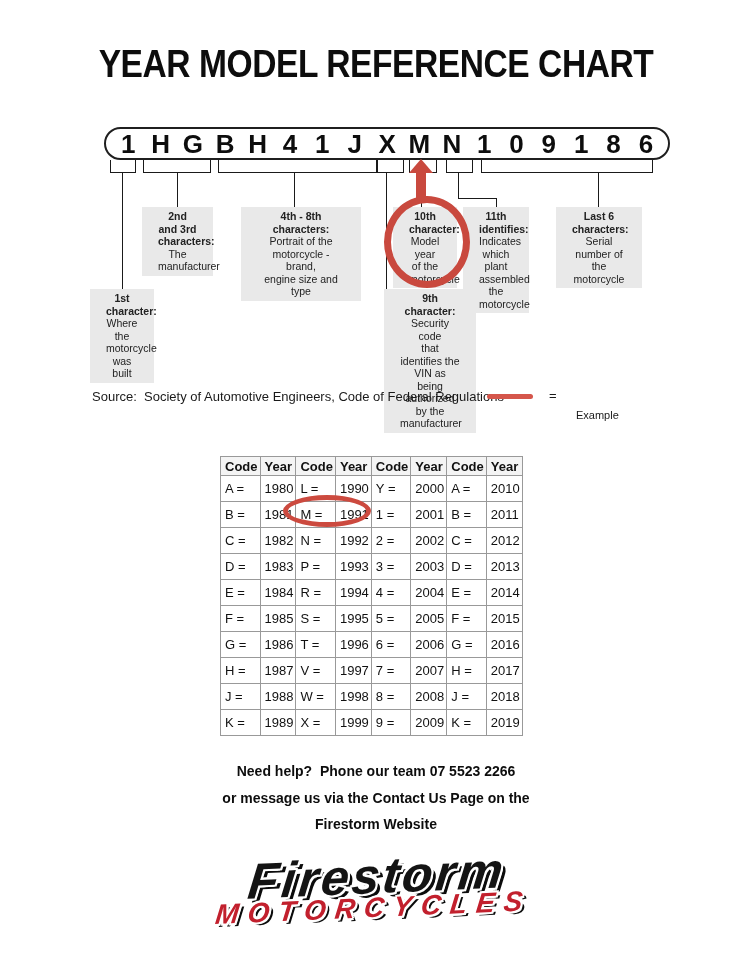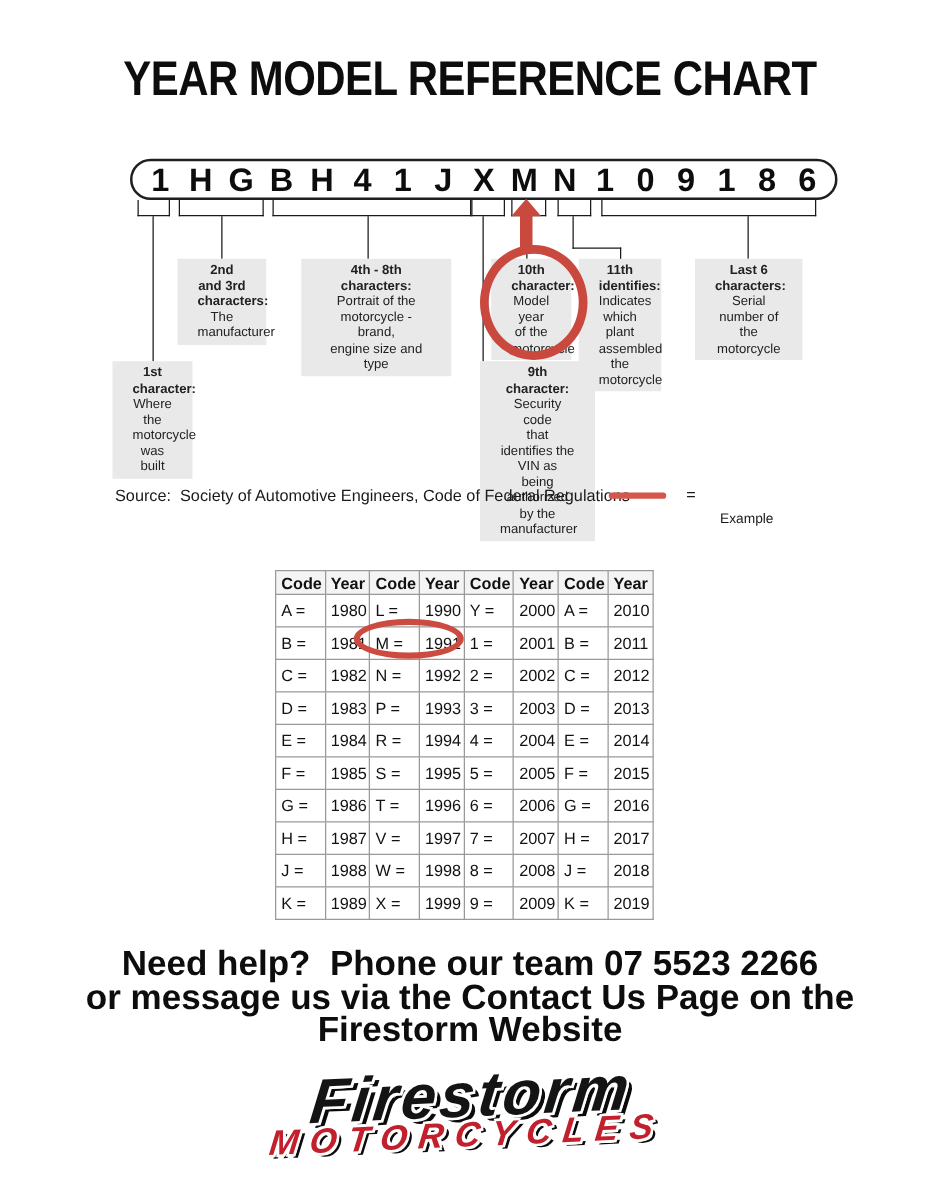--- a/index.html
+++ b/index.html
@@ -48,21 +48,21 @@
         text-align:left;padding:1px 2px 1px 4px;box-sizing:border-box;overflow:hidden;white-space:pre;}
   .year-table th{font-weight:bold;height:19px;background:#f4f4f4;}
   .year-table td{height:26px;background:#fff;}
   .year-table .c-code{width:37px;}
   .year-table .c-year{width:33px;}
   .ellipse-1991{position:absolute;left:283px;top:495px;width:88px;height:32px;
                 border:5px solid #cc4a3f;border-radius:50%;box-sizing:border-box;z-index:6;}
 
   
   .help{position:absolute;left:0;top:758px;width:752px;text-align:center;
-        font-size:28px;font-weight:900;line-height:26.5px;color:#0d0d0d;}
+        font-size:14px;font-weight:900;line-height:26.5px;color:#0d0d0d;}
   .help div{white-space:pre;}
 
   
   .logo{position:absolute;left:50%;top:851px;transform:translateX(-50%) rotate(-2.5deg) skewX(-9deg);
         text-align:center;z-index:2;}
   .logo-top{font-size:50px;font-weight:900;font-style:italic;color:#141414;letter-spacing:3px;line-height:1;
         text-shadow:-2px -2px 0 #fff,2px -2px 0 #fff,-2px 2px 0 #fff,2px 2px 0 #fff,
                     -2px 0 0 #fff,2px 0 0 #fff,0 -2px 0 #fff,0 2px 0 #fff,5px 4px 0 #0b0b0b;}
   .logo-bottom{font-size:28px;font-weight:900;font-style:italic;color:#c2202d;letter-spacing:9px;line-height:1;
         margin-top:-7px;

